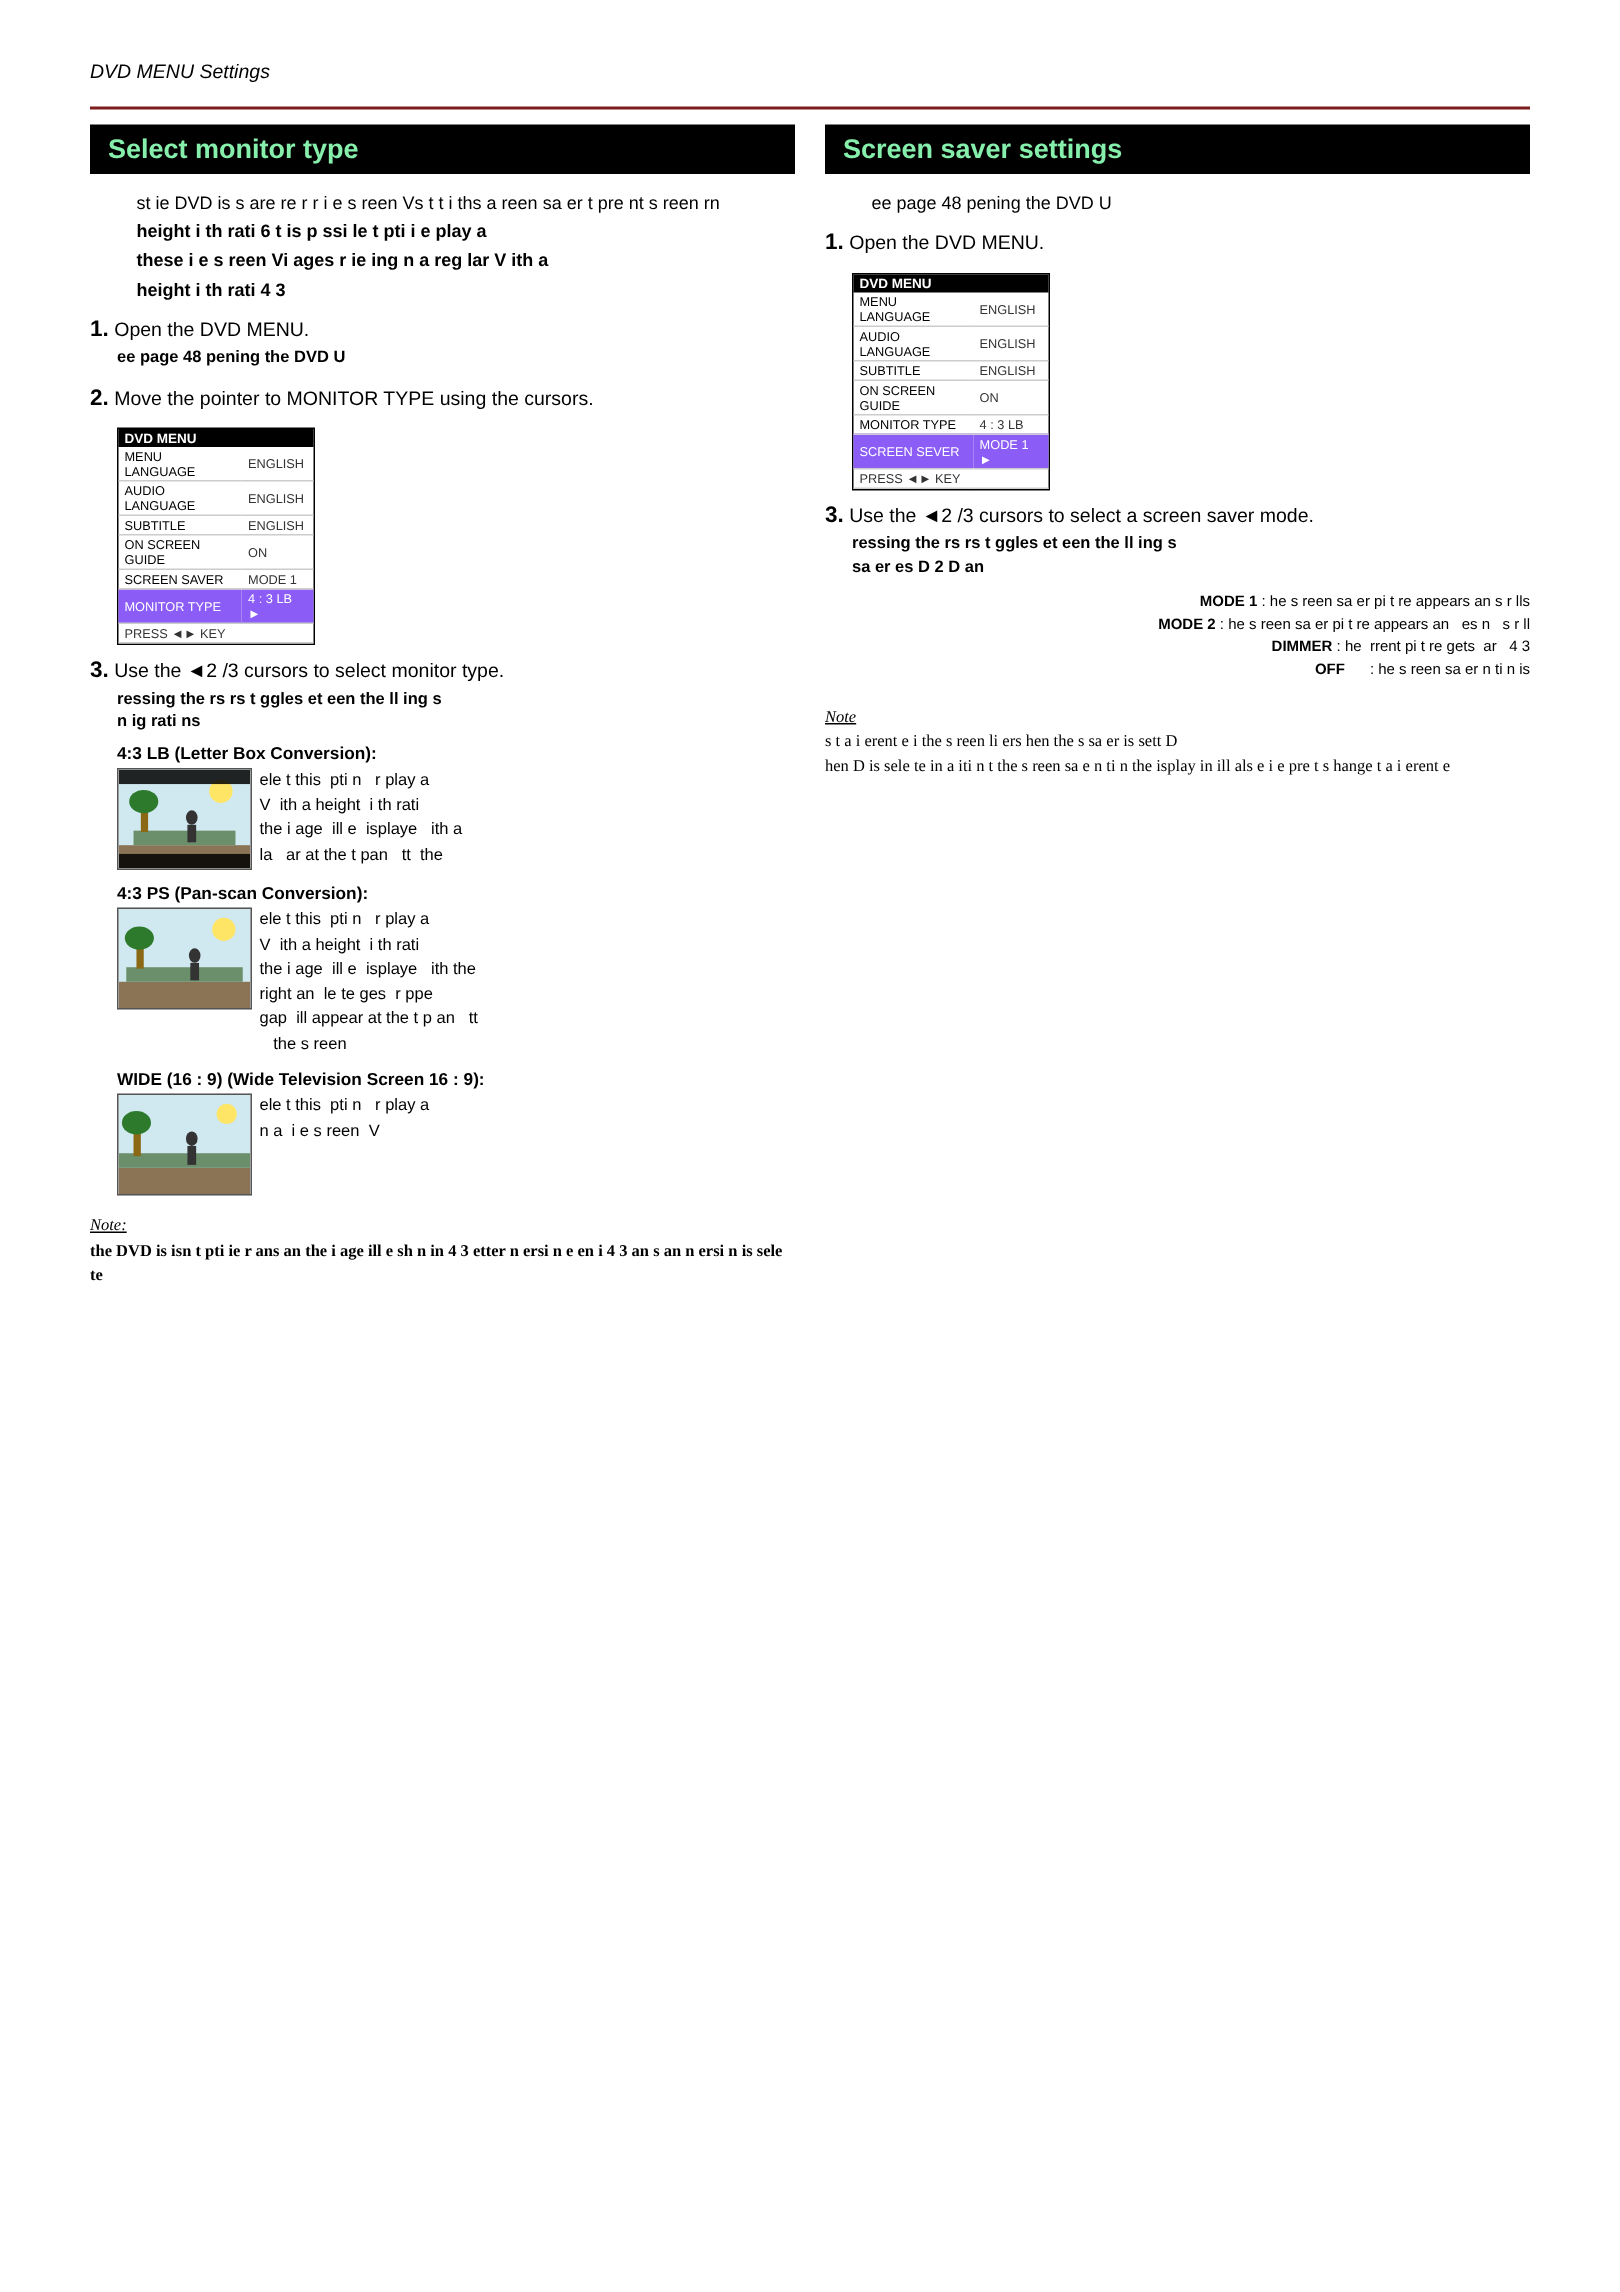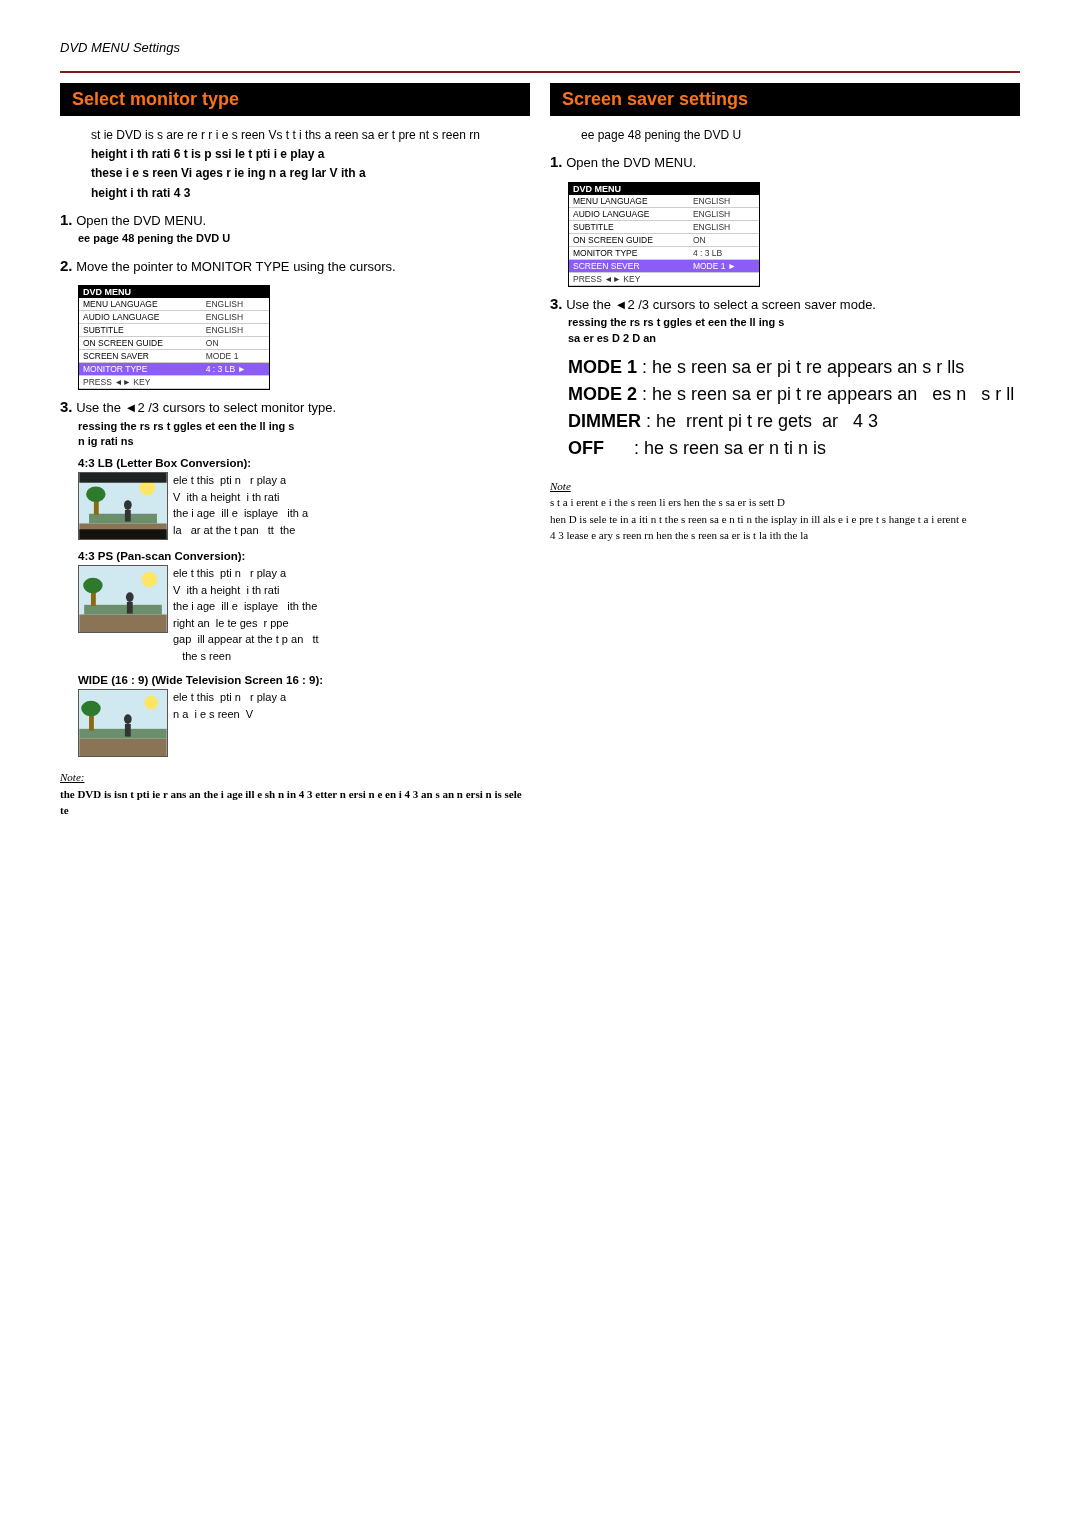--- a/index.html
+++ b/index.html
@@ -20,21 +20,21 @@
       padding-bottom: 16px;
     }
     .two-col {
       display: grid;
       grid-template-columns: 1fr 1fr;
       gap: 20px;
       margin-top: 10px;
     }
     .section-header {
       background: #000;
-      color: #f97316;
+      color: #86efac;
       font-size: 18px;
       font-weight: bold;
       padding: 6px 12px;
       margin-bottom: 10px;
     }
     .step {
       margin-bottom: 8px;
       line-height: 1.5;
     }
     .step-num {
@@ -42,26 +42,27 @@
       font-weight: bold;
     }
     .step-sub {
       font-size: 11px;
       font-weight: bold;
       margin-left: 18px;
       line-height: 1.4;
     }
     .step-body {
       margin-left: 18px;
-      font-size: 18px;
+      font-size: 10px;
       line-height: 1.5;
+      text-align: right;
     }
     .dvd-menu-box {
       border: 1px solid #000;
-      width: 192px;
+      width: 132px;
       margin: 6px 0 6px 18px;
       font-size: 9px;
     }
     .dvd-menu-box .title-row {
       background: #000;
       color: #fff;
       padding: 1px 4px;
       font-size: 9px;
       font-weight: bold;
     }
@@ -353,20 +354,19 @@
         <div><strong>MODE 1</strong> : he s reen sa er pi t re appears an s r lls</div>
         <div><strong>MODE 2</strong> : he s reen sa er pi t re appears an &nbsp; es n &nbsp; s r ll</div>
         <div><strong>DIMMER</strong> : he &nbsp;rrent pi t re gets &nbsp;ar &nbsp; 4 3</div>
         <div><strong>OFF</strong> &nbsp;&nbsp;&nbsp;&nbsp;&nbsp;: he s reen sa er n ti n is</div>
       </div>
 
       <div class="note-block" style="margin-top:16px;">
         <span class="note-label italic-note">Note</span><br>
         <div>s  t a i erent   e i the s reen li ers  hen the s  sa er is sett  D</div>
         <div>hen D    is sele te  in a  iti n t the s reen sa e  n ti n the isplay in   ill als  e i e  pre  t  s  hange t a i erent  e</div>
-        <div>4 3  lease e  ary  s reen   rn  hen the s reen sa er is t  la  ith the  la</div>
       </div>
     </div>
 
   </div>
 
 
 </div>
 
 </body></html>

